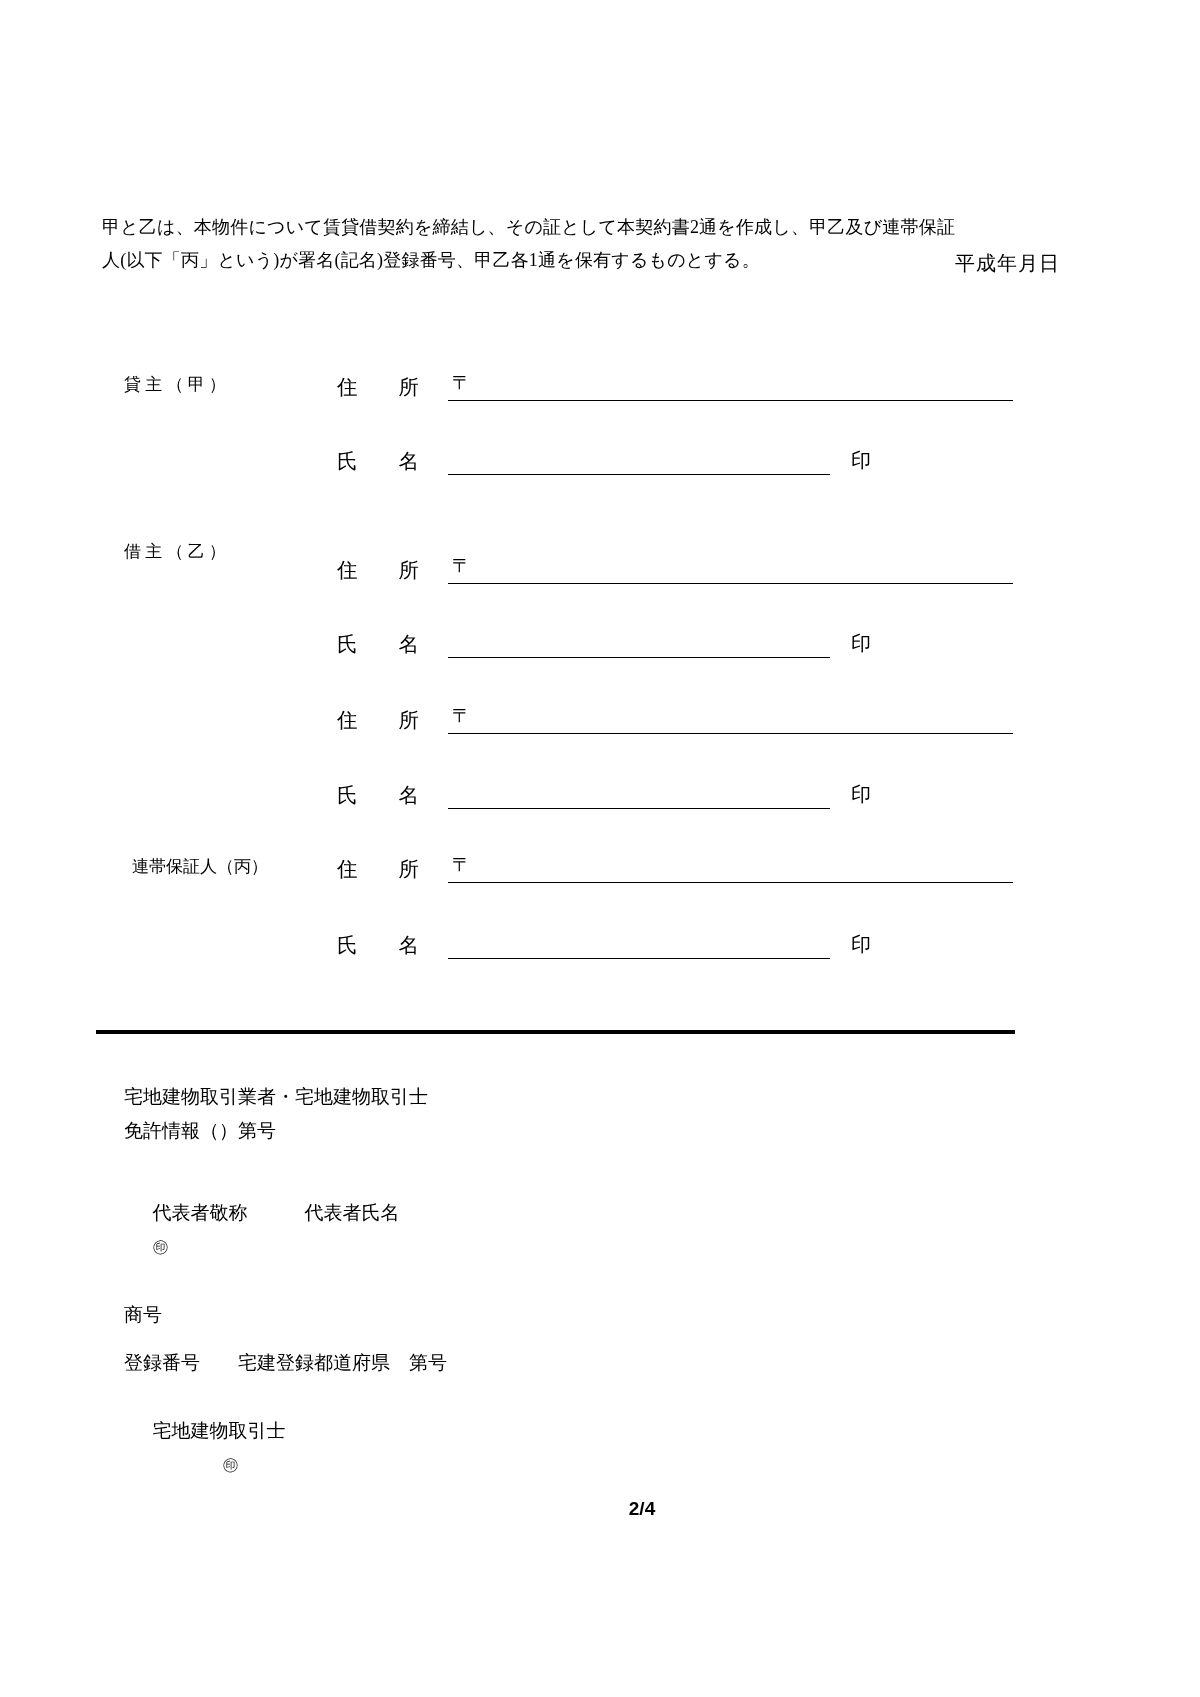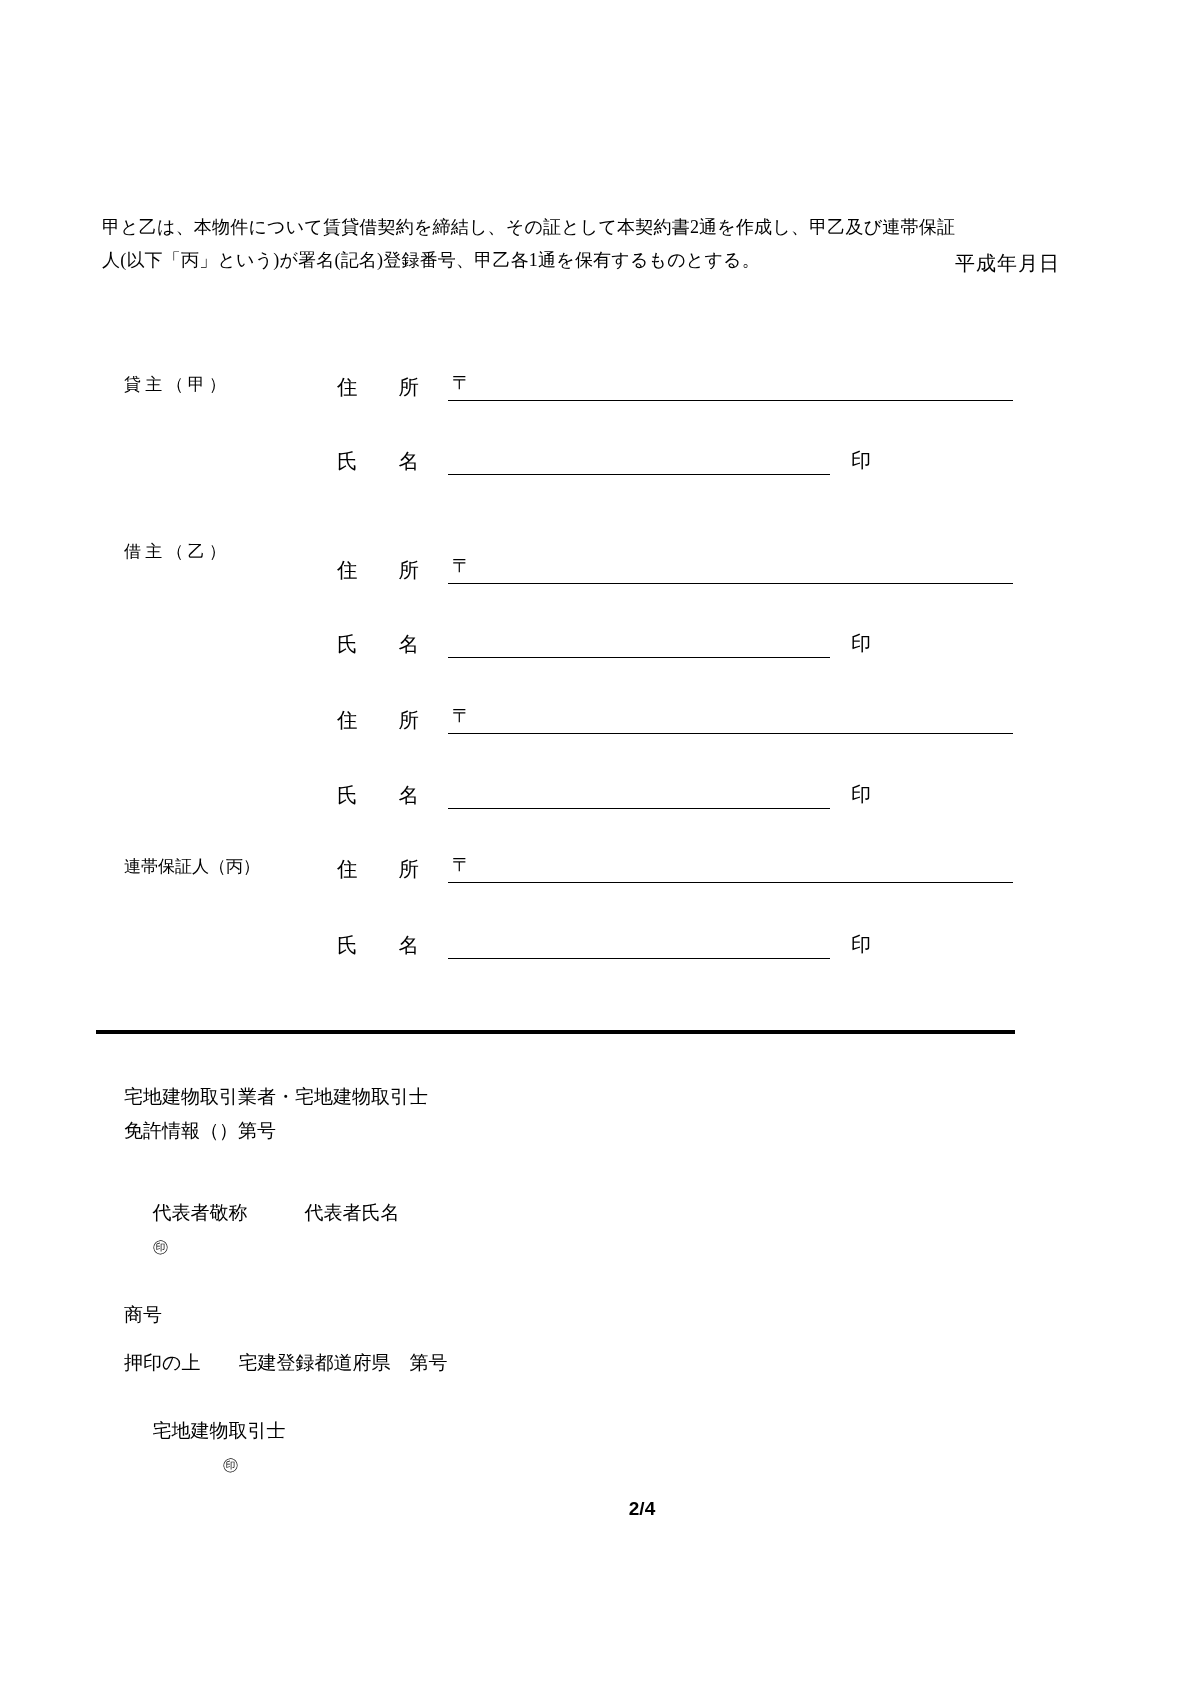--- a/index.html
+++ b/index.html
@@ -172,21 +172,21 @@
   <div class="mark-seal" style="top:630px;">印</div>
 
   <div class="field-label" style="top:706px;">住　　所</div>
   <div class="mark-postal" style="top:706px;">〒</div>
   <div class="rule rule-long" style="top:733px;"></div>
 
   <div class="field-label" style="top:781px;">氏　　名</div>
   <div class="rule rule-short" style="top:808px;"></div>
   <div class="mark-seal" style="top:781px;">印</div>
 
-  <div class="role-label" style="top:855px;">連帯保証人（丙）</div>
+  <div class="role-label" style="top:855px;margin-left:8px;">連帯保証人（丙）</div>
 
   <div class="field-label" style="top:855px;">住　　所</div>
   <div class="mark-postal" style="top:855px;">〒</div>
   <div class="rule rule-long" style="top:882px;"></div>
 
   <div class="field-label" style="top:931px;">氏　　名</div>
   <div class="rule rule-short" style="top:958px;"></div>
   <div class="mark-seal" style="top:931px;">印</div>
 
   <div class="sep"></div>
@@ -194,21 +194,21 @@
   <div class="agent">
     <div class="line">宅地建物取引業者・宅地建物取引士</div>
     <div class="line">免許情報（）第号</div>
     <span class="gap"></span>
     <div class="line">
       <span>代表者敬称　　　代表者氏名</span>
       <span class="seal-glyph">㊞</span>
     </div>
     <div class="line">商号</div>
     <span class="gap"></span>
-    <div class="line">押印の上　　宅建登録都道府県　第号</div>
+    <div class="line">登録番号　　宅建登録都道府県　第号</div>
     <div class="line">
       <span>宅地建物取引士</span>
       <span class="seal-glyph" style="margin-left:70px;">㊞</span>
     </div>
   </div>
 
   <div class="footer">2/4</div>
 
 </div>
 

